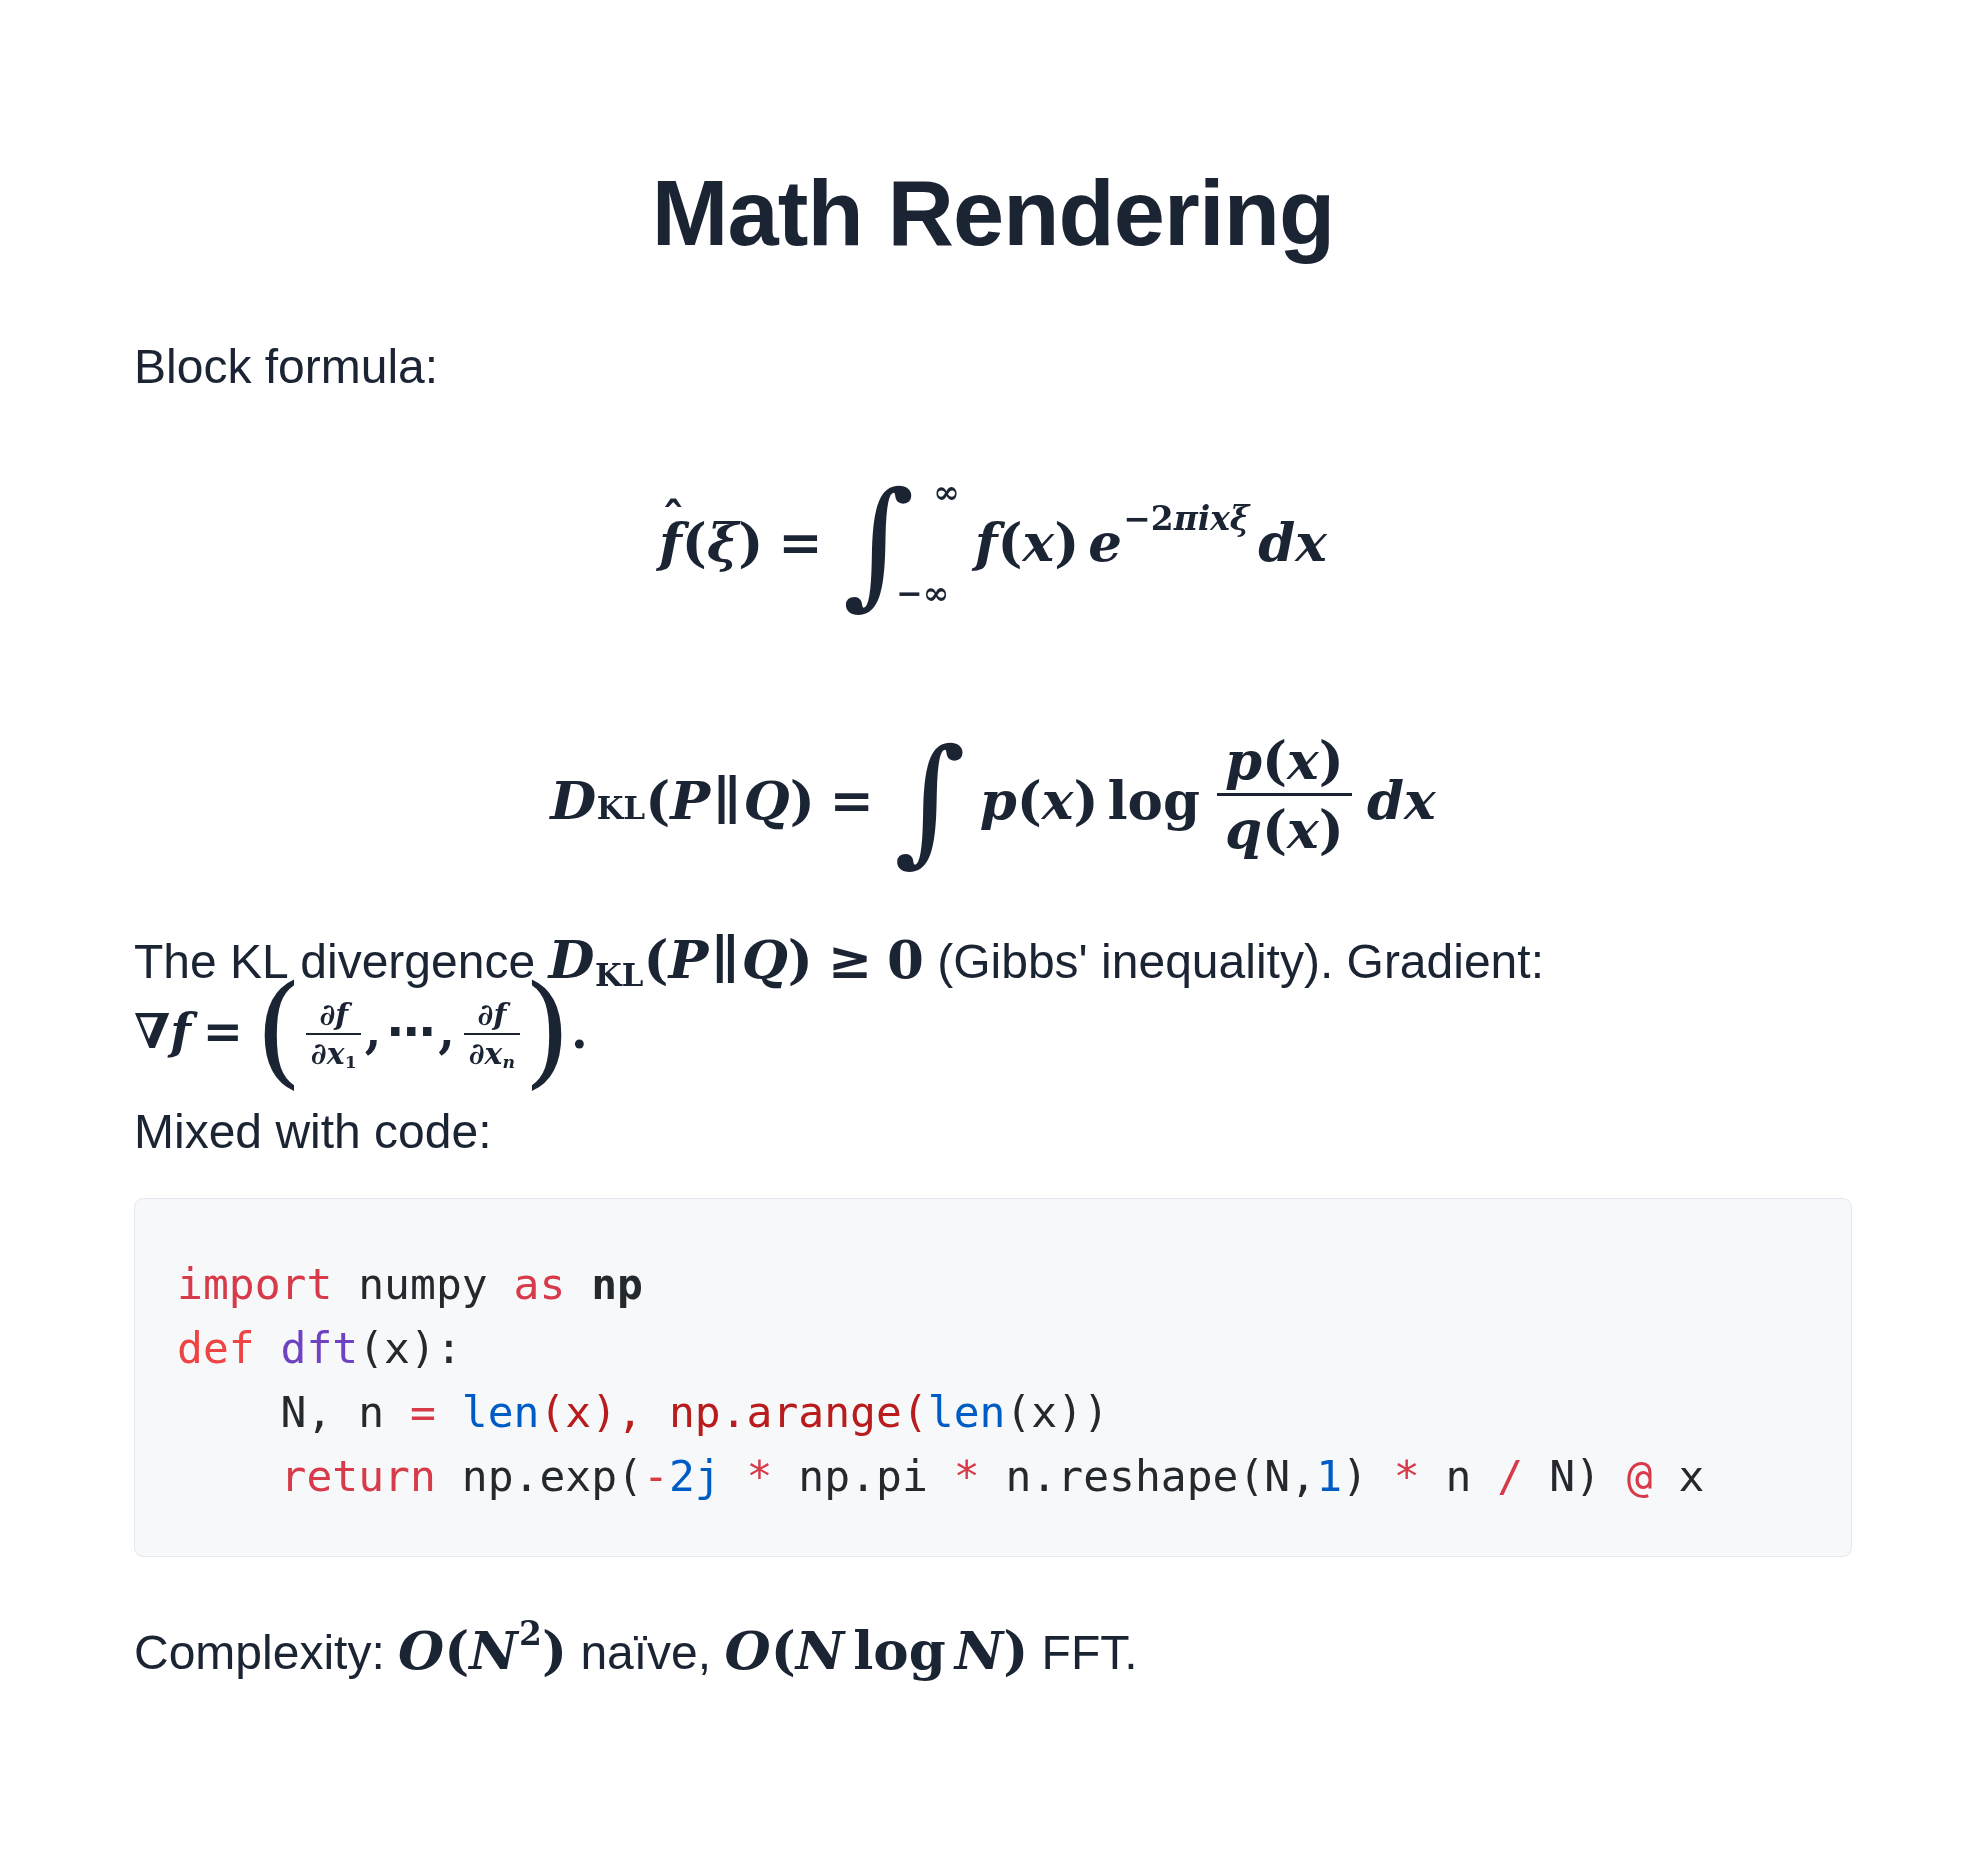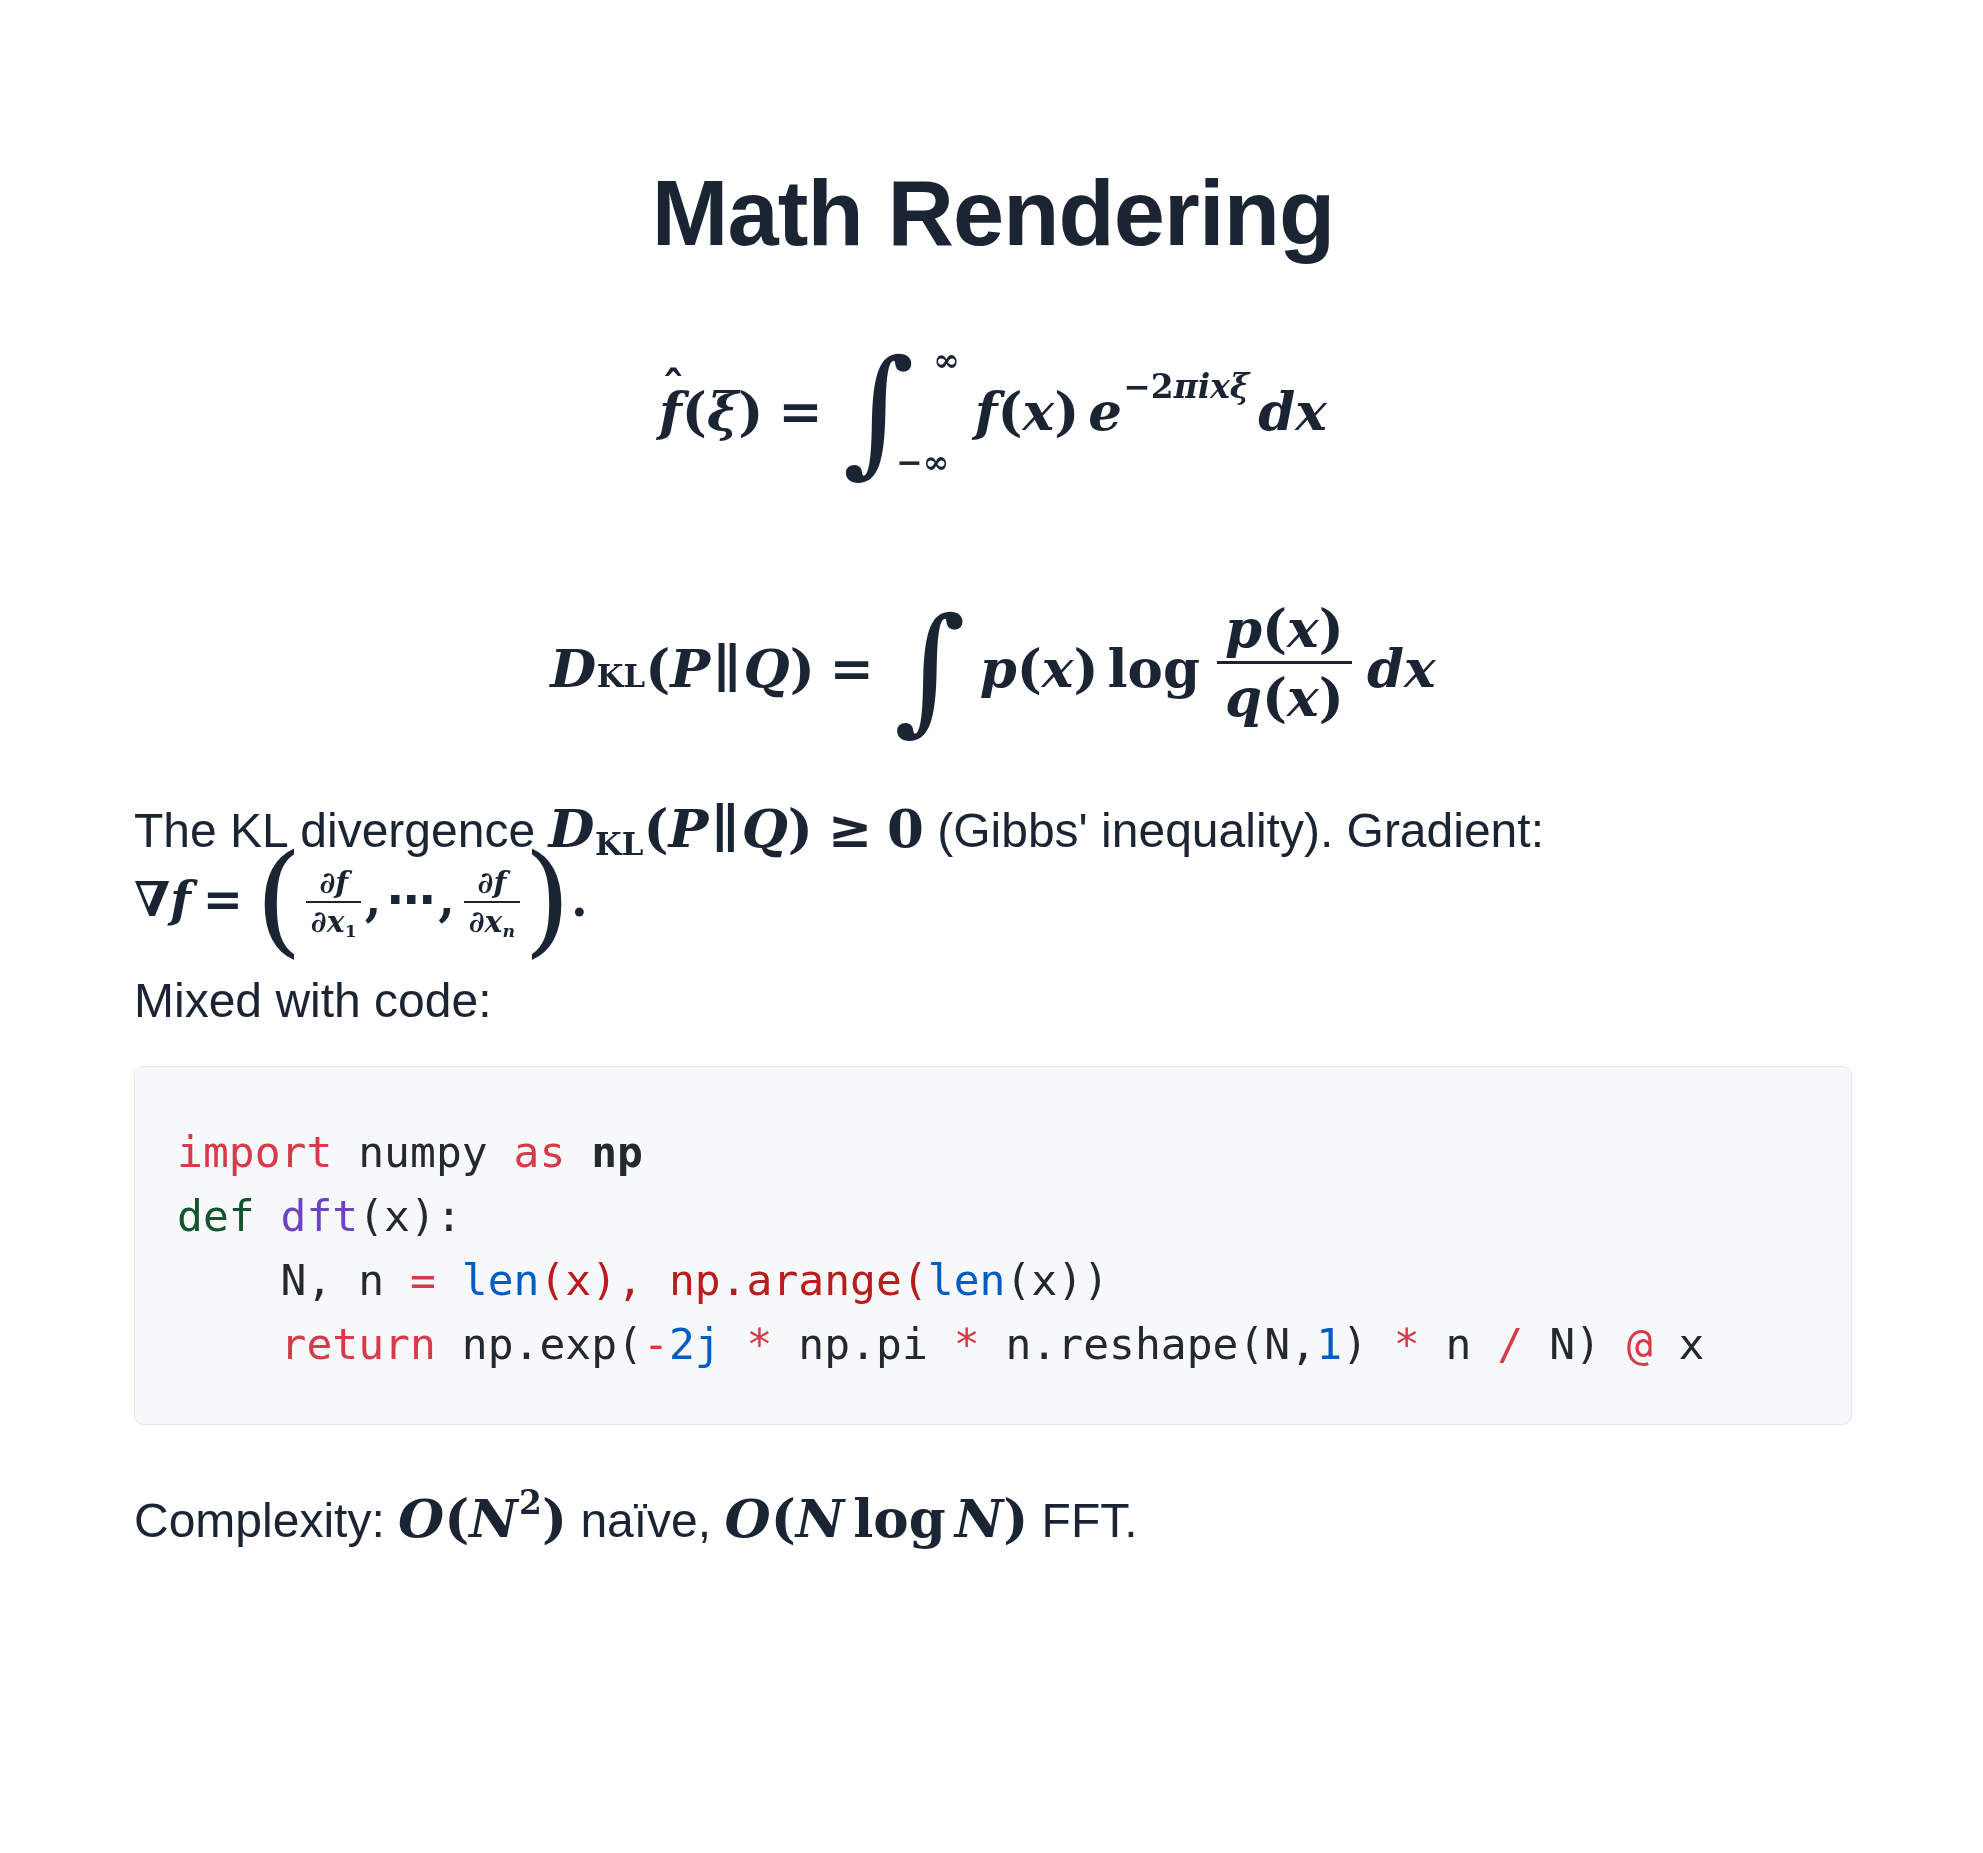--- a/index.html
+++ b/index.html
@@ -86,20 +86,21 @@
   }
   .code-block code { font-family: inherit; }
 </style>
 </head>
 <body style="--background: #ffffff; --text: #1b2433; --code-bg: #f6f8fa; --code-border: #e4e8ee;">
 
 <div class="container">
 
   <h1>Math Rendering</h1>
 
+  <p class="body-text">Block formula:</p>
 
   <div class="display-math dm1">
       <span class="mhat"><span class="mv">f</span><span class="hatmark">ˆ</span></span>
       <span class="mt">(</span>
       <span class="mv">ξ</span>
       <span class="mt">)</span>
       <span class="msp" style="width: 0.28em;"></span>
       <span class="mt">=</span>
       <span class="msp" style="width: 0.28em;"></span>
       <span class="mint">
@@ -157,20 +158,20 @@
           <span class="num"><span class="mv">∂f</span></span>
           <span class="den"><span class="mv">∂x</span><span class="msub"><span class="mt">1</span></span></span>
         </span><span class="mt">,</span><span class="msp" style="width: 0.12em;"></span><span class="mt">⋯</span><span class="msp" style="width: 0.06em;"></span><span class="mt">,</span><span class="msp" style="width: 0.12em;"></span><span class="mfrac">
           <span class="num"><span class="mv">∂f</span></span>
           <span class="den"><span class="mv">∂x</span><span class="msub"><span class="mv">n</span></span></span>
         </span><span class="mbig">)</span><span class="mt">.</span></span></p>
 
   <p class="body-text mixed-label">Mixed with code:</p>
 
   <pre class="code-block"><code id="code"><span style="color: rgb(215, 58, 73);">import</span><span style="color: rgb(36, 41, 46);"> numpy </span><span style="color: rgb(215, 58, 73);">as</span><span style="color: rgb(36, 41, 46); font-weight: bold;"> np</span>
-<span style="color: #14532d;">def</span><span style="color: rgb(36, 41, 46);"> </span><span style="color: rgb(111, 66, 193);">dft</span><span style="color: rgb(36, 41, 46);">(x):</span>
+<span style="color: #ef4444;">def</span><span style="color: rgb(36, 41, 46);"> </span><span style="color: rgb(111, 66, 193);">dft</span><span style="color: rgb(36, 41, 46);">(x):</span>
 <span style="color: rgb(36, 41, 46);">    N, n </span><span style="color: rgb(215, 58, 73);">=</span><span style="color: rgb(36, 41, 46);"> </span><span style="color: rgb(0, 92, 197);">len</span><span style="color: #b91c1c;">(x), np.arange(</span><span style="color: rgb(0, 92, 197);">len</span><span style="color: rgb(36, 41, 46);">(x))</span>
 <span style="color: rgb(36, 41, 46);">    </span><span style="color: rgb(215, 58, 73);">return</span><span style="color: rgb(36, 41, 46);"> np.exp(</span><span style="color: rgb(215, 58, 73);">-</span><span style="color: rgb(0, 92, 197);">2j</span><span style="color: rgb(36, 41, 46);"> </span><span style="color: rgb(215, 58, 73);">*</span><span style="color: rgb(36, 41, 46);"> np.pi </span><span style="color: rgb(215, 58, 73);">*</span><span style="color: rgb(36, 41, 46);"> n.reshape(N,</span><span style="color: rgb(0, 92, 197);">1</span><span style="color: rgb(36, 41, 46);">) </span><span style="color: rgb(215, 58, 73);">*</span><span style="color: rgb(36, 41, 46);"> n </span><span style="color: rgb(215, 58, 73);">/</span><span style="color: rgb(36, 41, 46);"> N) </span><span style="color: rgb(215, 58, 73);">@</span><span style="color: rgb(36, 41, 46);"> x</span></code></pre>
 
   <p class="body-text complexity"><span>Complexity: </span><span class="imath"><span class="mv">O</span><span class="mt">(</span><span class="mv">N</span><span class="msup"><span class="mt">2</span></span><span class="mt">)</span></span><span> naïve, </span><span class="imath"><span class="mv">O</span><span class="mt">(</span><span class="mv">N</span><span class="msp" style="width: 0.17em;"></span><span class="mt">log</span><span class="msp" style="width: 0.17em;"></span><span class="mv">N</span><span class="mt">)</span></span><span> FFT.</span></p>
 
 </div>
 
 
 </body></html>

